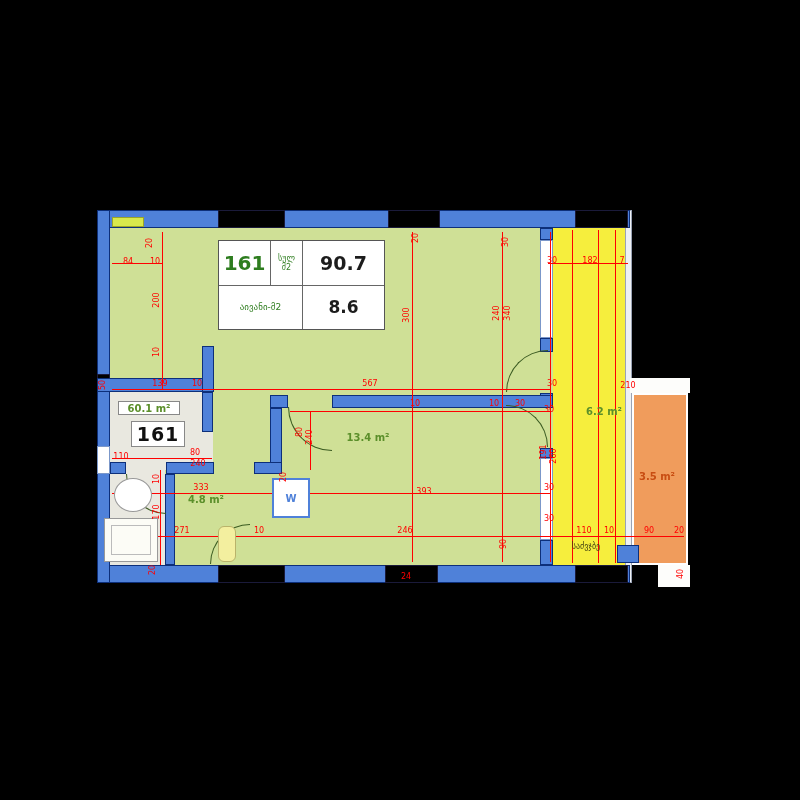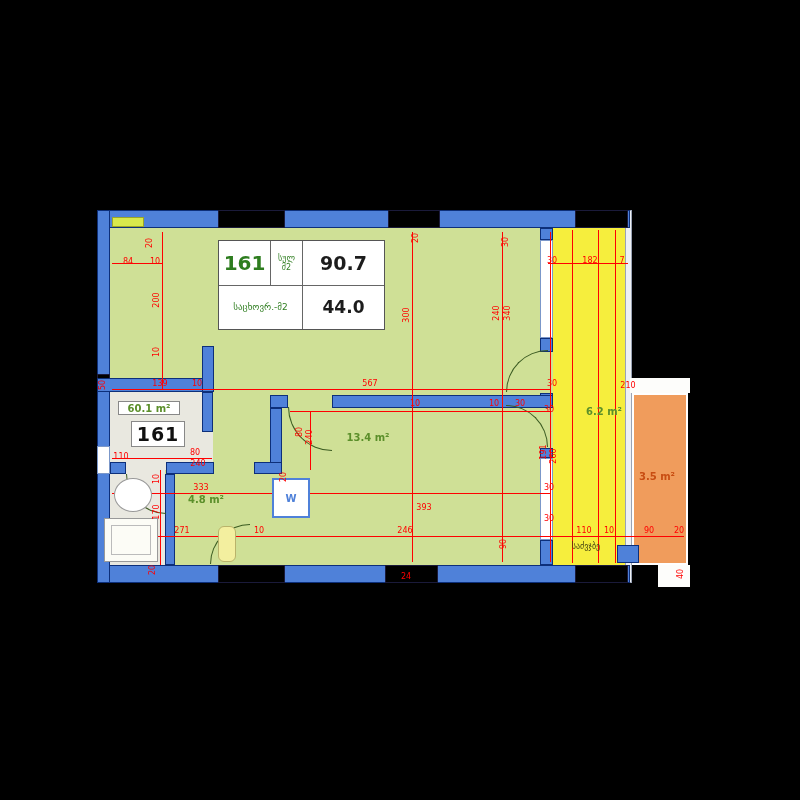--- a/index.html
+++ b/index.html
@@ -142,22 +142,22 @@
   <div class="info-table" style="left:218px;top:240px;width:167px;height:90px;">
     <div class="it-row">
       <div class="it-cell it-unit" style="width:52px;">161</div>
       <div class="it-cell it-small" style="width:32px;">
         <span>სულ</span>
         <span>მ2</span>
       </div>
       <div class="it-cell it-val" style="flex:1;">90.7</div>
     </div>
     <div class="it-row">
-      <div class="it-cell it-small" style="width:84px;font-size:9px;">საცხოვრ.-მ2</div>
-      <div class="it-cell it-val mid" style="flex:1;">44.0</div>
+      <div class="it-cell it-small" style="width:84px;font-size:9px;">აივანი-მ2</div>
+      <div class="it-cell it-val mid" style="flex:1;">8.6</div>
     </div>
   </div>
 
   <div class="badge area" style="left:118px;top:401px;width:62px;height:14px;">60.1 m²</div>
   <div class="badge unit" style="left:131px;top:421px;width:54px;height:26px;">161</div>
   <div class="room-label" style="left:368px;top:437px;">13.4 m²</div>
   <div class="room-label" style="left:206px;top:499px;">4.8 m²</div>
   <div class="room-label" style="left:604px;top:411px;">6.2 m²</div>
   <div class="room-label storage-label" style="left:657px;top:476px;">3.5 m²</div>
   <div class="storage-name" style="left:586px;top:546px;">საძვჯბე</div>
@@ -190,21 +190,21 @@
       <span class="dim vert" style="left: 310px; top: 437px;">240</span>
       <span class="dim" style="left: 121px; top: 457px;">110</span>
       <span class="dim" style="left: 195px; top: 453px;">80</span>
       <span class="dim" style="left: 198px; top: 464px;">240</span>
       <span class="dim vert" style="left: 157px; top: 479px;">10</span>
       <span class="dim vert" style="left: 157px; top: 512px;">170</span>
       <span class="dim" style="left: 201px; top: 488px;">333</span>
       <span class="dim vert" style="left: 284px; top: 477px;">20</span>
       <span class="dim vert" style="left: 544px; top: 452px;">191</span>
       <span class="dim vert" style="left: 554px; top: 456px;">260</span>
-      <span class="dim" style="left: 424px; top: 508px;">393</span>
+      <span class="dim" style="left: 424px; top: 492px;">393</span>
       <span class="dim" style="left: 549px; top: 488px;">30</span>
       <span class="dim" style="left: 182px; top: 531px;">271</span>
       <span class="dim" style="left: 259px; top: 531px;">10</span>
       <span class="dim" style="left: 405px; top: 531px;">246</span>
       <span class="dim vert" style="left: 504px; top: 544px;">90</span>
       <span class="dim" style="left: 549px; top: 519px;">30</span>
       <span class="dim" style="left: 584px; top: 531px;">110</span>
       <span class="dim" style="left: 609px; top: 531px;">10</span>
       <span class="dim" style="left: 649px; top: 531px;">90</span>
       <span class="dim" style="left: 679px; top: 531px;">20</span>

